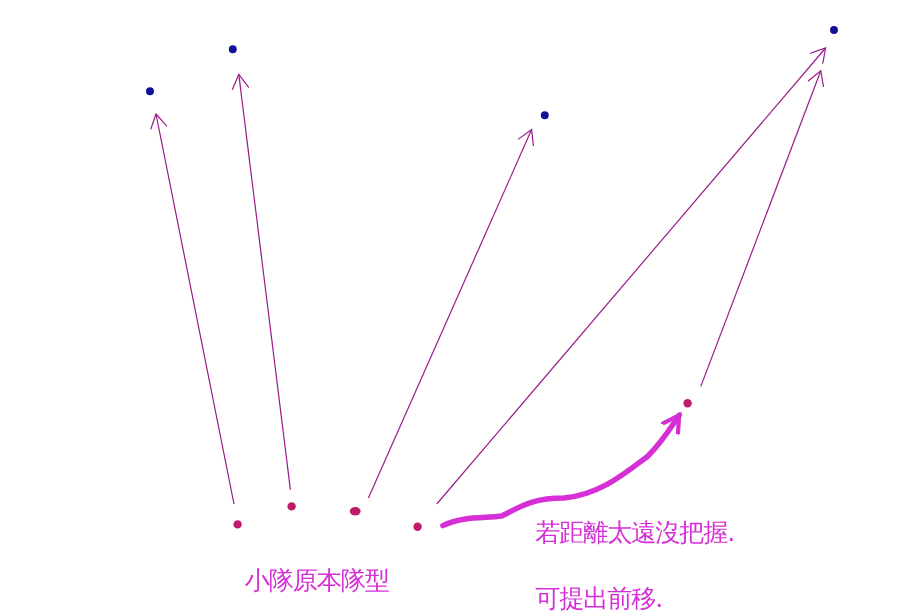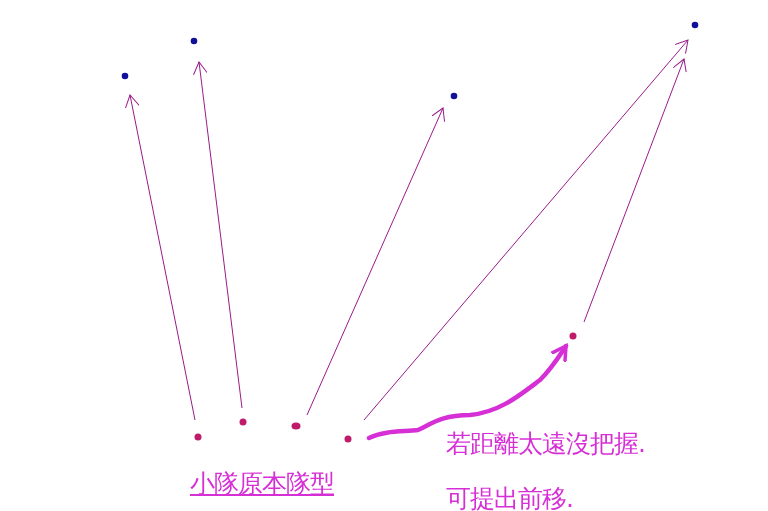--- a/index.html
+++ b/index.html
@@ -18,29 +18,28 @@
       position: absolute;
       left: 0;
       top: 0;
       width: 768px;
       height: 511px;
     }
     .label {
       position: absolute;
       color: #d62fd6;
       font-family: "DejaVu Sans", sans-serif;
-      font-size: 25px;
+      font-size: 21px;
       line-height: 34px;
       white-space: nowrap;
       letter-spacing: -1px;
     }
     #label-formation {
-      left: 190px;
+      left: 204px;
       top: 467px;
-      text-decoration: underline;
     }
     #label-note-1 {
       left: 446px;
       top: 427px;
     }
     #label-note-2 {
       left: 446px;
       top: 482px;
     }
   </style>

